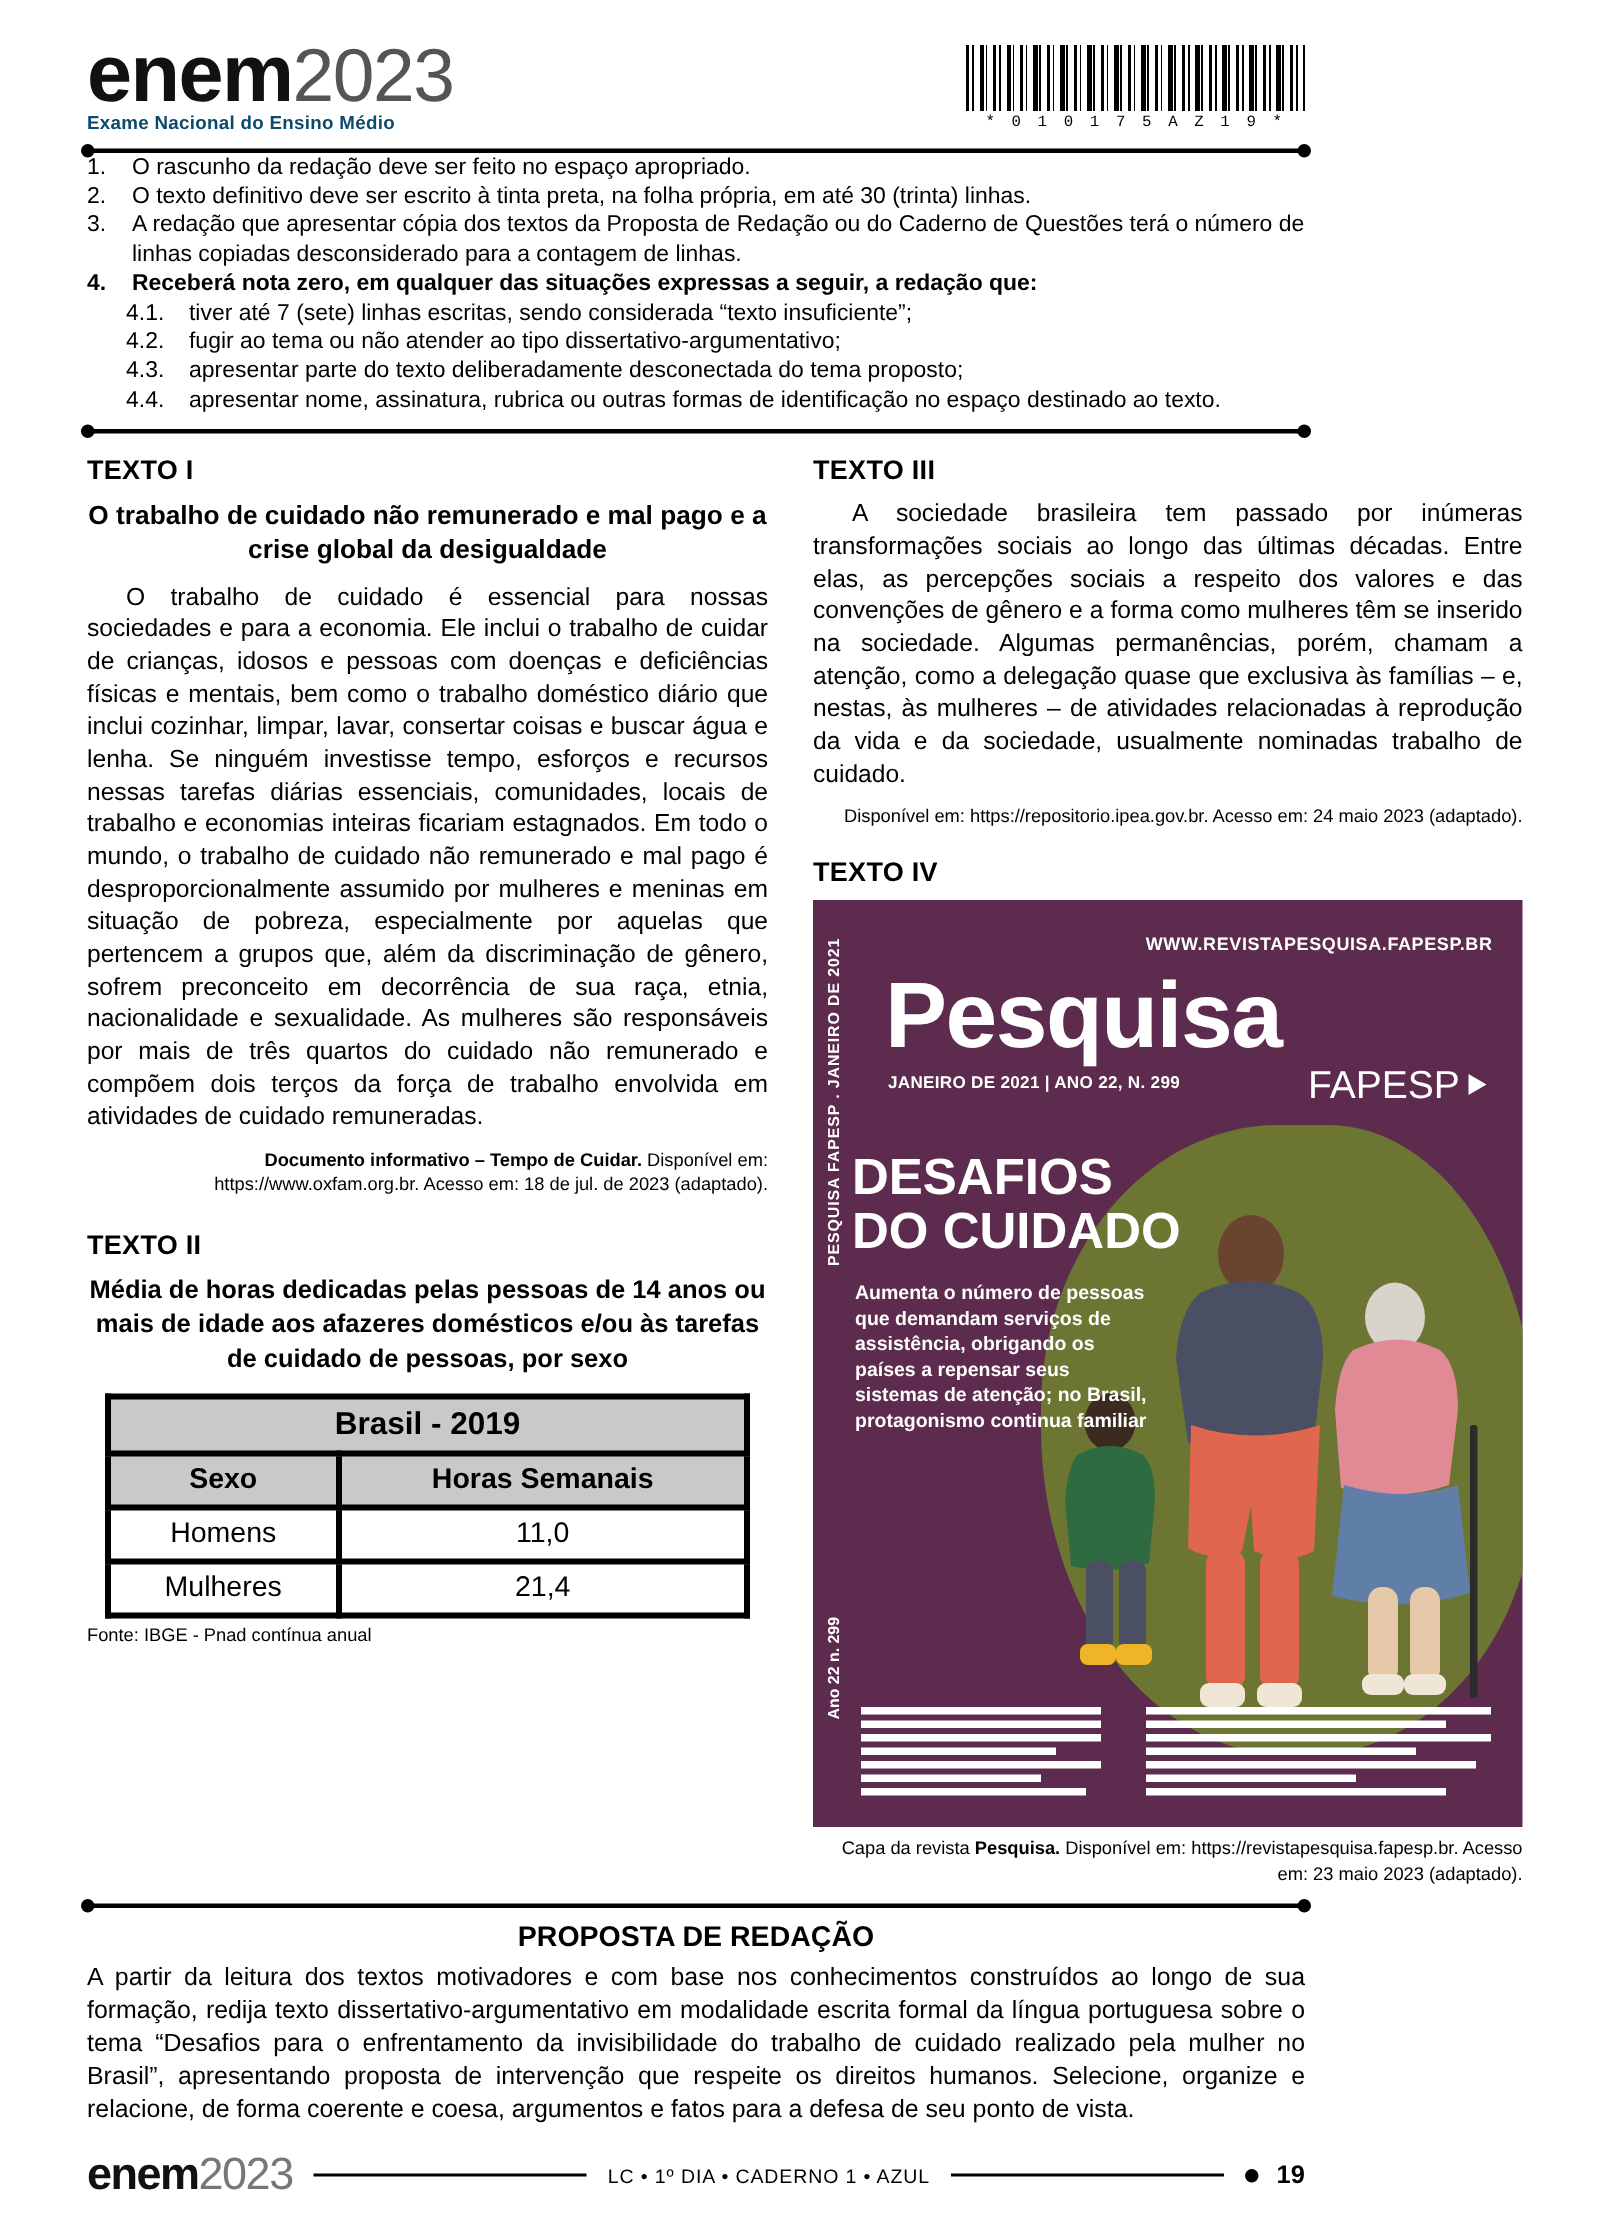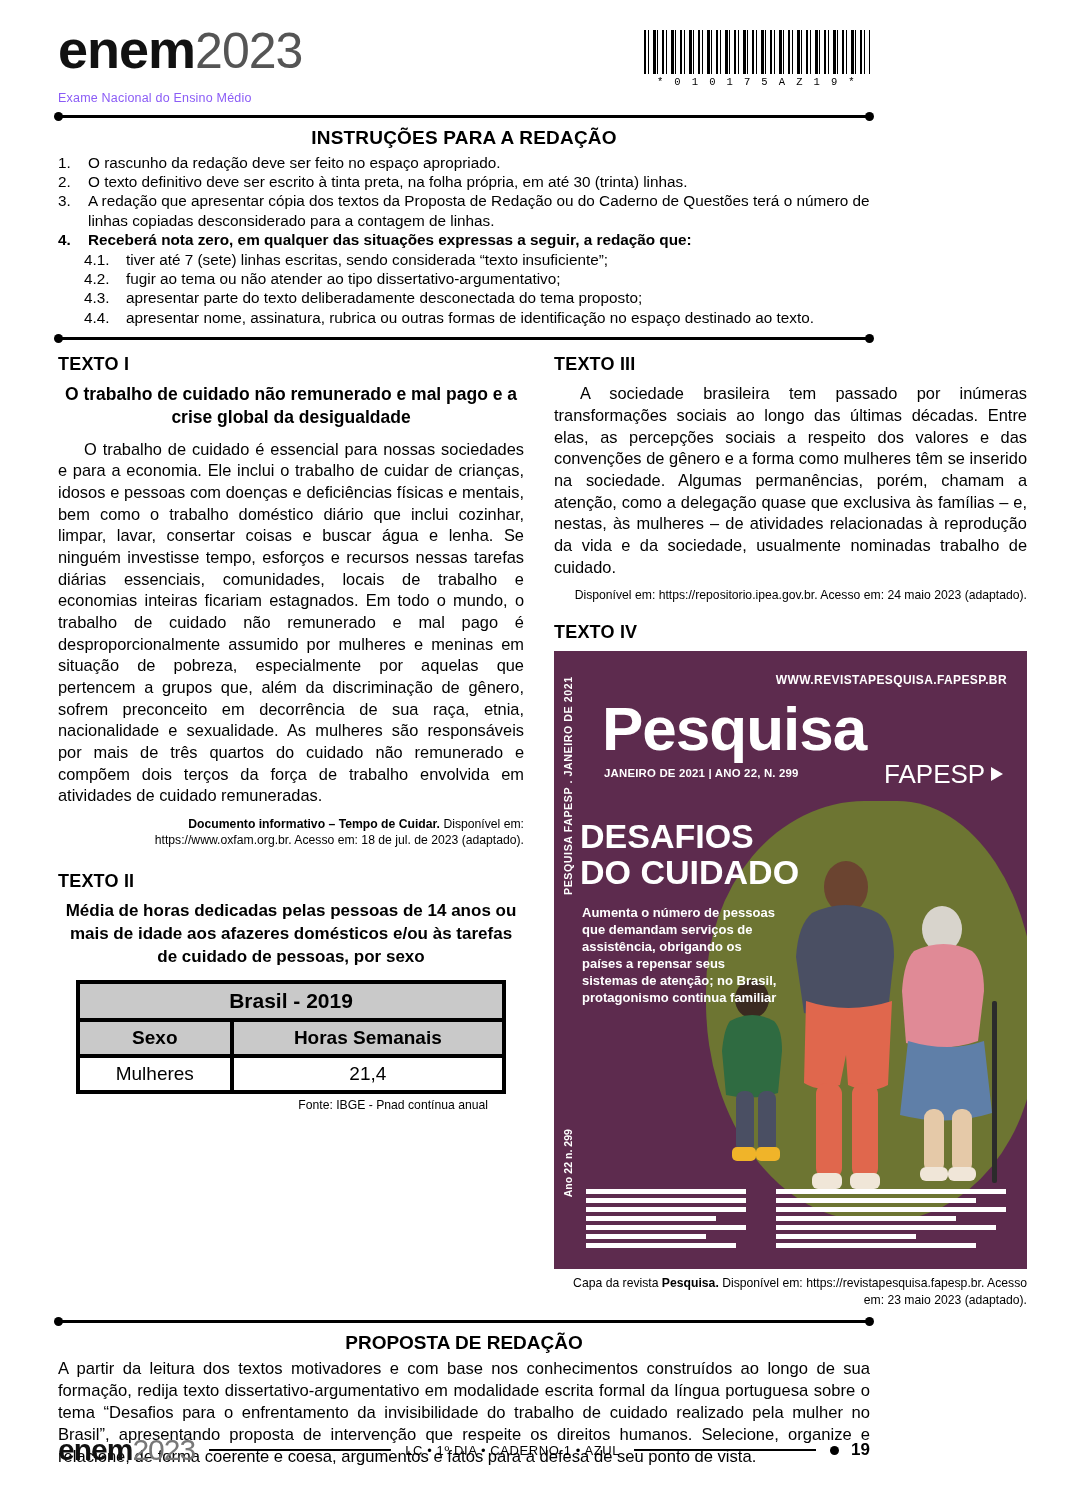--- a/index.html
+++ b/index.html
@@ -11,21 +11,21 @@
     position:relative;
     overflow:hidden;
   }
   .page{position:relative;width:928px;height:1485px;box-sizing:border-box;padding:0 58px;}
 
   
   .header{display:flex;align-items:flex-start;justify-content:space-between;padding-top:22px;}
   .logo-block{line-height:1;}
   .logo-word{font-size:54px;font-weight:bold;letter-spacing:-1px;color:#111;display:inline-block;}
   .logo-year{font-size:50px;font-weight:300;color:#555;display:inline-block;letter-spacing:-1px;}
-  .logo-sub{font-size:12.5px;color:#8b5cf6;margin-top:16px;letter-spacing:.2px;}
+  .logo-sub{font-size:12.5px;color:#0c4a6e;margin-top:0;letter-spacing:.2px;font-weight:bold;}
   .barcode-block{margin-top:8px;text-align:center;margin-left:12px;}
   .barcode{height:44px;width:226px;background:
      repeating-linear-gradient(90deg,#000 0 2px,#fff 2px 4px,#000 4px 5px,#fff 5px 9px,#000 9px 12px,#fff 12px 13px,#000 13px 14px,#fff 14px 18px);
   }
   .barcode-num{font-size:10.5px;letter-spacing:2.4px;margin-top:2px;font-family:"Liberation Mono",monospace;}
 
   
   .rule{position:relative;height:3px;background:#000;margin:10px 0 0 0;}
   .rule:after{content:"";position:absolute;right:-4px;top:-3px;width:9px;height:9px;border-radius:50%;background:#000;}
   .rule.left-dot:before{content:"";position:absolute;left:-4px;top:-3px;width:9px;height:9px;border-radius:50%;background:#000;}
@@ -48,21 +48,21 @@
   p.body{font-size:16.4px;line-height:1.32;text-align:justify;margin:0;text-indent:26px;}
   .src{font-size:12.2px;line-height:1.3;text-align:right;margin-top:10px;}
   .src b{font-weight:bold;}
 
   
   .tbl-title{font-weight:bold;font-size:17px;text-align:center;line-height:1.35;margin:4px 0 12px;}
   table.data{border-collapse:collapse;margin:0 auto;width:430px;}
   table.data td{border:4px solid #000000;padding:5px 4px;text-align:center;font-size:19px;}
   table.data td.hdr{background:#c9c9c9;font-weight:bold;font-size:21px;}
   table.data td.sub{background:#c9c9c9;font-weight:bold;font-size:19px;}
-  .fonte{font-size:12.2px;text-align:right;margin-top:4px;width:430px;margin-left:auto;margin-right:36px;}
+  .fonte{font-size:12.2px;text-align:left;margin-top:4px;width:430px;margin-left:auto;margin-right:24px;}
 
   
   .cover{width:473px;height:618px;background:#5d2b4e;position:relative;overflow:hidden;margin-top:4px;}
   .cover-side{position:absolute;left:8px;top:14px;width:18px;height:230px;writing-mode:vertical-rl;transform:rotate(180deg);
     color:#fff;font-size:10.6px;font-weight:bold;letter-spacing:.6px;text-align:left;}
   .cover-side2{position:absolute;left:8px;bottom:72px;writing-mode:vertical-rl;transform:rotate(180deg);
     color:#fff;font-size:10.6px;font-weight:bold;}
   .cover-url{position:absolute;right:20px;top:22px;color:#fff;font-size:12px;font-weight:bold;letter-spacing:.4px;}
   .cover-title{position:absolute;left:48px;top:42px;color:#fff;font-size:62px;font-weight:bold;letter-spacing:-1px;}
   .cover-issue{position:absolute;left:50px;top:116px;color:#fff;font-size:11.4px;font-weight:bold;letter-spacing:.2px;}
@@ -104,21 +104,20 @@
       <div class="logo-sub">Exame Nacional do Ensino Médio</div>
     </div>
     <div class="barcode-block">
       <div class="barcode"></div>
       <div class="barcode-num">* 0 1 0 1 7 5 A Z 1 9 *</div>
     </div>
   </div>
 
   <div class="rule left-dot"></div>
 
-  <div class="instr-title">INSTRUÇÕES PARA A REDAÇÃO</div>
   <div class="instr">
     <div class="item">
       <div class="num">1.</div>
       <div class="txt">O rascunho da redação deve ser feito no espaço apropriado.</div>
     </div>
     <div class="item">
       <div class="num">2.</div>
       <div class="txt">O texto definitivo deve ser escrito à tinta preta, na folha própria, em até 30 (trinta) linhas.</div>
     </div>
     <div class="item">
@@ -165,20 +164,24 @@
       <div class="tbl-title">Média de horas dedicadas pelas pessoas de 14 anos ou mais de idade aos afazeres domésticos e/ou às tarefas de cuidado de pessoas, por sexo</div>
 
       <table class="data">
         <tbody>
             <tr>
           <td class="hdr" colspan="2">Brasil - 2019</td>
         </tr>
         <tr>
           <td class="sub">Sexo</td>
           <td class="sub">Horas Semanais</td>
+        </tr>
+        <tr>
+          <td>Homens</td>
+          <td>11,0</td>
         </tr>
         <tr>
           <td>Mulheres</td>
           <td>21,4</td>
         </tr>
       </tbody>
         </table>
       <div class="fonte">Fonte: IBGE - Pnad contínua anual</div>
     </div>
 

